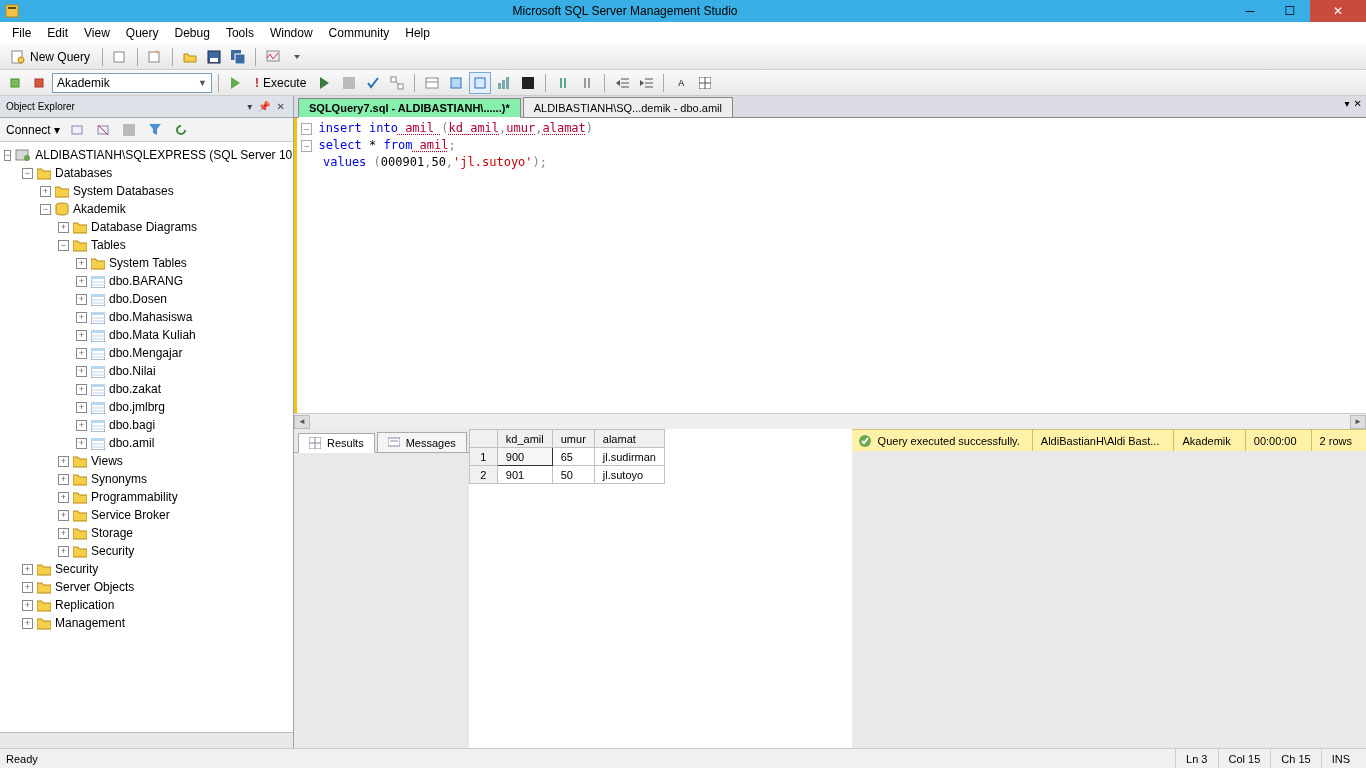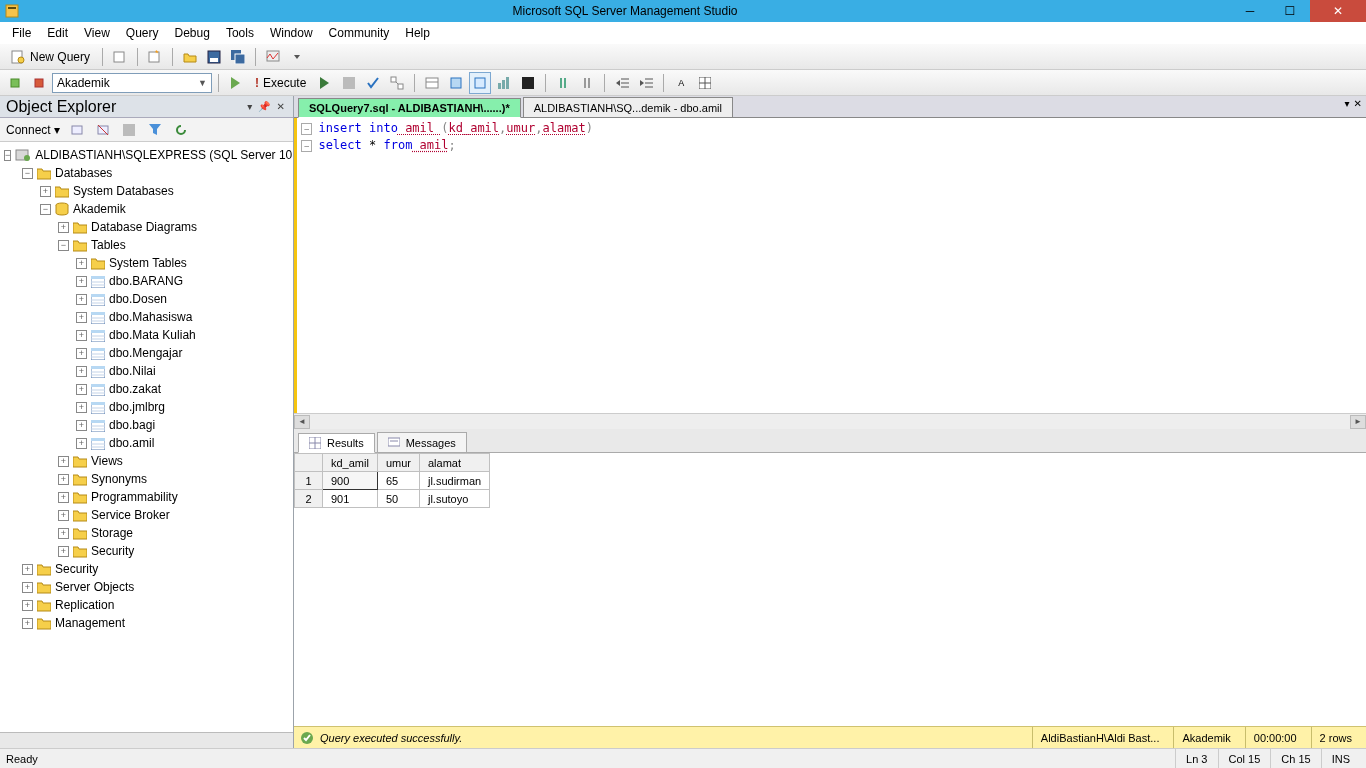--- a/index.html
+++ b/index.html
@@ -24,21 +24,21 @@
 .new-query { display: flex; align-items: center; padding: 0 6px; height: 22px; gap: 4px; }
 .db-combo { width: 160px; height: 20px; border: 1px solid #7f9db9; background: #fff; display:flex; align-items:center; padding:0 4px; justify-content:space-between; }
 .execute-btn { display:flex; align-items:center; padding:0 6px; gap:4px; height:22px; }
 
 
 .main { flex: 1; display: flex; min-height: 0; }
 
 
 .obj-explorer { width: 294px; display: flex; flex-direction: column; border-right: 1px solid #9ca3ab; }
 .panel-header { background: #dde2e8; height: 22px; display: flex; align-items: center; padding: 0 6px; border-bottom: 1px solid #aab; justify-content: space-between;}
-.panel-title { font-size: 16px;}
+.panel-title { font-size: 10px;}
 .panel-ctrl { display:flex; gap:2px; align-items:center;}
 .panel-ctrl span { font-size:10px; color:#444; padding:0 2px; }
 
 .connect-bar { background: #f3f3f3; height: 24px; display:flex; align-items:center; padding:0 4px; gap:4px; border-bottom:1px solid #ccc;}
 .connect-txt { padding: 0 2px; }
 
 .tree { flex:1; overflow:auto; padding: 4px 4px 4px 4px; background:#fff; font-size:12px; }
 .tree-row { display:flex; align-items:center; height:18px; white-space: nowrap; }
 .tree-row .label { padding-left:4px; }
 .expander { width:11px; height:11px; border:1px solid #888; display:flex; align-items:center; justify-content:center; font-size:9px; margin-right:4px; line-height:9px; color:#666; background:#fff;}
@@ -58,33 +58,33 @@
 .str { color:#c00; }
 .gray { color:#888; }
 .sq { color:#b00030; text-decoration: underline dotted #b00030; text-underline-offset:2px;}
 .code-fold { color:#888; font-size:9px; position:relative; left:-2px; border:1px solid #aaa; padding:0 2px; margin-right:4px;}
 
 .sql-scroll-h { height:16px; background:#eee; border-top:1px solid #ccc; display:flex; align-items:center; }
 .sql-scroll-h .arrow { width:16px; height:14px; background:#ddd; border:1px solid #bbb; display:flex; align-items:center; justify-content:center; font-size:8px; color:#555;}
 .sql-scroll-h .track { flex:1; }
 
 
-.results-area { flex:1; display:flex; flex-direction:column; background:#e9e9e9; min-height:0;}
+.results-area { flex:1; display:flex; flex-direction:row; background:#e9e9e9; min-height:0;}
 .result-tabs { height:24px; display:flex; align-items:flex-end; padding-left:4px; border-bottom:1px solid #aaa; background:#e9e9e9;}
 .res-tab { height:20px; border:1px solid #aaa; background:#f4f4f4; padding:0 10px; display:flex; align-items:center; gap:6px; margin-right:2px; border-bottom:none; font-size:11px;}
 .res-tab.active { background:#fff; margin-bottom:-1px; border-bottom:1px solid #fff;}
 .grid { background:#fff; flex:1; font-size:11px; }
 .grid table { border-collapse:collapse; }
 .grid th, .grid td { border:1px solid #c0c0c0; padding:2px 8px; text-align:left; height:18px; }
 .grid th { background:#f0f0f0; font-weight:normal;}
 .grid .rownum { background:#f0f0f0; text-align:center; width:28px;}
 .grid td.sel { border:1px solid #333; background:#f6f6f6;}
 
 .query-status { height:22px; background:#fff2a8; border-top:1px solid #cfc270; display:flex; align-items:center; padding:0 6px; gap:6px; font-size:11px;}
-.query-status .status-msg { flex: 0 0 auto; font-style: italic; }
+.query-status .status-msg { flex: 0 0 auto; }
 .query-status .spacer { flex:1; }
 .stat-cell { border-left:1px solid #c8bd6c; padding:0 8px; height:100%; display:flex; align-items:center;}
 
 
 .status-bar { height:20px; background:#f0f0f0; border-top:1px solid #ccc; display:flex; align-items:center; padding:0 6px; font-size:11px;}
 .status-bar .spacer{ flex:1;}
 .status-bar .sb-cell { border-left:1px solid #ccc; padding:0 10px; height:100%; display:flex; align-items:center;}
 
 .hscroll-placeholder { height:16px; background:#e8e8e8; border-top:1px solid #bbb;}
 </style>
@@ -565,20 +565,21 @@
       <div class="doc-tab">ALDIBASTIANH\SQ...demik - dbo.amil</div>
       <div class="tab-ctrl">
         <span style="font-size:10px;">▾</span>
         <span style="font-size:10px;">✕</span>
       </div>
     </div>
 
     <div class="sql-editor">
       <div class="sql-line"><span class="code-fold">−</span><span class="kw">insert</span><span class="kw"> into</span><span class="sq"> amil </span><span class="gray">(</span><span class="sq">kd_amil</span><span class="gray">,</span><span class="sq">umur</span><span class="gray">,</span><span class="sq">alamat</span><span class="gray">)</span></div>
       <div class="sql-line"><span class="code-fold">−</span><span class="kw">select</span><span> * </span><span class="kw">from</span><span class="sq"> amil</span><span class="gray">;</span></div>
+      <div class="sql-line"><span style="display:inline-block;width:16px;border-left:1px solid #ccc;margin-left:4px"></span><span class="kw">values</span><span class="gray"> (</span><span>000901</span><span class="gray">,</span><span>50</span><span class="gray">,</span><span class="str">'jl.sutoyo'</span><span class="gray">);</span></div>
     </div>
     <div class="sql-scroll-h">
       <div class="arrow">◄</div>
       <div class="track"></div>
       <div class="arrow">►</div>
     </div>
 
     <div class="results-area">
       <div class="result-tabs">
         <div class="res-tab active">

